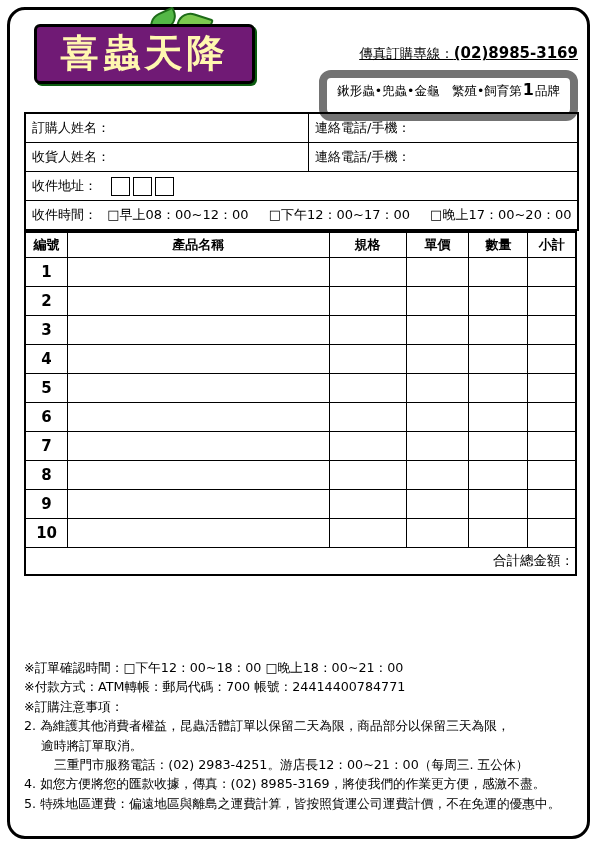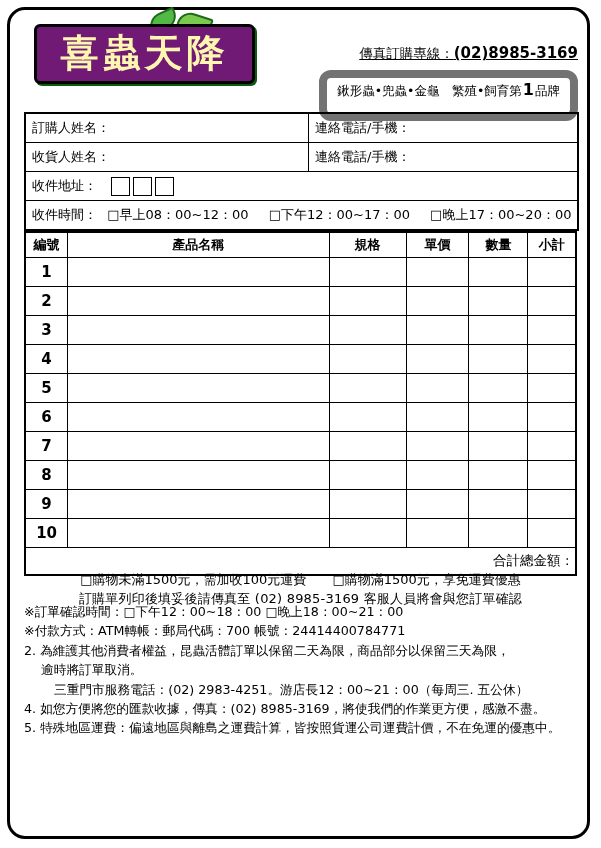--- a/index.html
+++ b/index.html
@@ -185,21 +185,21 @@
     width: 553px;
     text-align: center;
     font-size: 13px;
     line-height: 19px;
   }
   .ship-note .l2 { letter-spacing: 0.2px; }
 
   
   .notes {
     position: absolute;
-    left: 24px; top: 602px;
+    left: 24px; top: 658px;
     width: 556px;
     font-size: 12.7px;
     line-height: 19.4px;
   }
   .notes .row { white-space: nowrap; }
   .notes .indent { padding-left: 17px; }
   .notes .indent2 { padding-left: 30px; }
 </style>
 </head>
 <body>
@@ -339,30 +339,24 @@
       <td class="blank"></td>
       <td class="blank"></td>
       <td class="blank"></td>
     </tr>
     <tr class="total-row">
       <td colspan="6">合計總金額：</td>
     </tr>
   </tbody>
     </table>
 
-  <div class="ship-note">
-    <div>
-      <span>□購物未滿1500元，需加收100元運費</span>
-      <span style="padding-left:22px">□購物滿1500元，享免運費優惠</span>
-    </div>
-    <div class="l2">訂購單列印後填妥後請傳真至 (02) 8985-3169  客服人員將會與您訂單確認</div>
-  </div>
 
   <div class="notes">
     <div class="row">※訂單確認時間：□下午12：00~18：00 □晚上18：00~21：00</div>
     <div class="row">※付款方式：ATM轉帳：郵局代碼：700 帳號：24414400784771</div>
+    <div class="row">※訂購注意事項：</div>
     <div class="row">2. 為維護其他消費者權益，昆蟲活體訂單以保留二天為限，商品部分以保留三天為限，</div>
     <div class="row indent">逾時將訂單取消。</div>
     <div class="row indent2">三重門市服務電話：(02) 2983-4251。游店長12：00~21：00（每周三. 五公休）</div>
     <div class="row">4. 如您方便將您的匯款收據，傳真：(02) 8985-3169，將使我們的作業更方便，感激不盡。</div>
     <div class="row">5. 特殊地區運費：偏遠地區與離島之運費計算，皆按照貨運公司運費計價，不在免運的優惠中。</div>
   </div>
 </div>
 
 </body></html>

